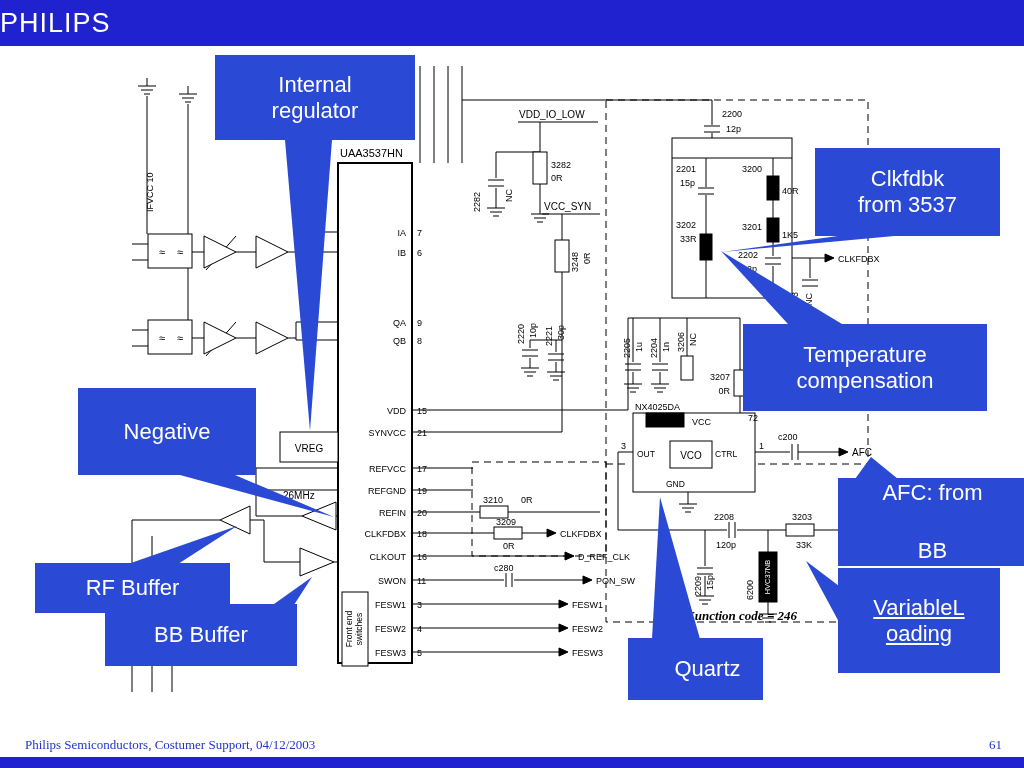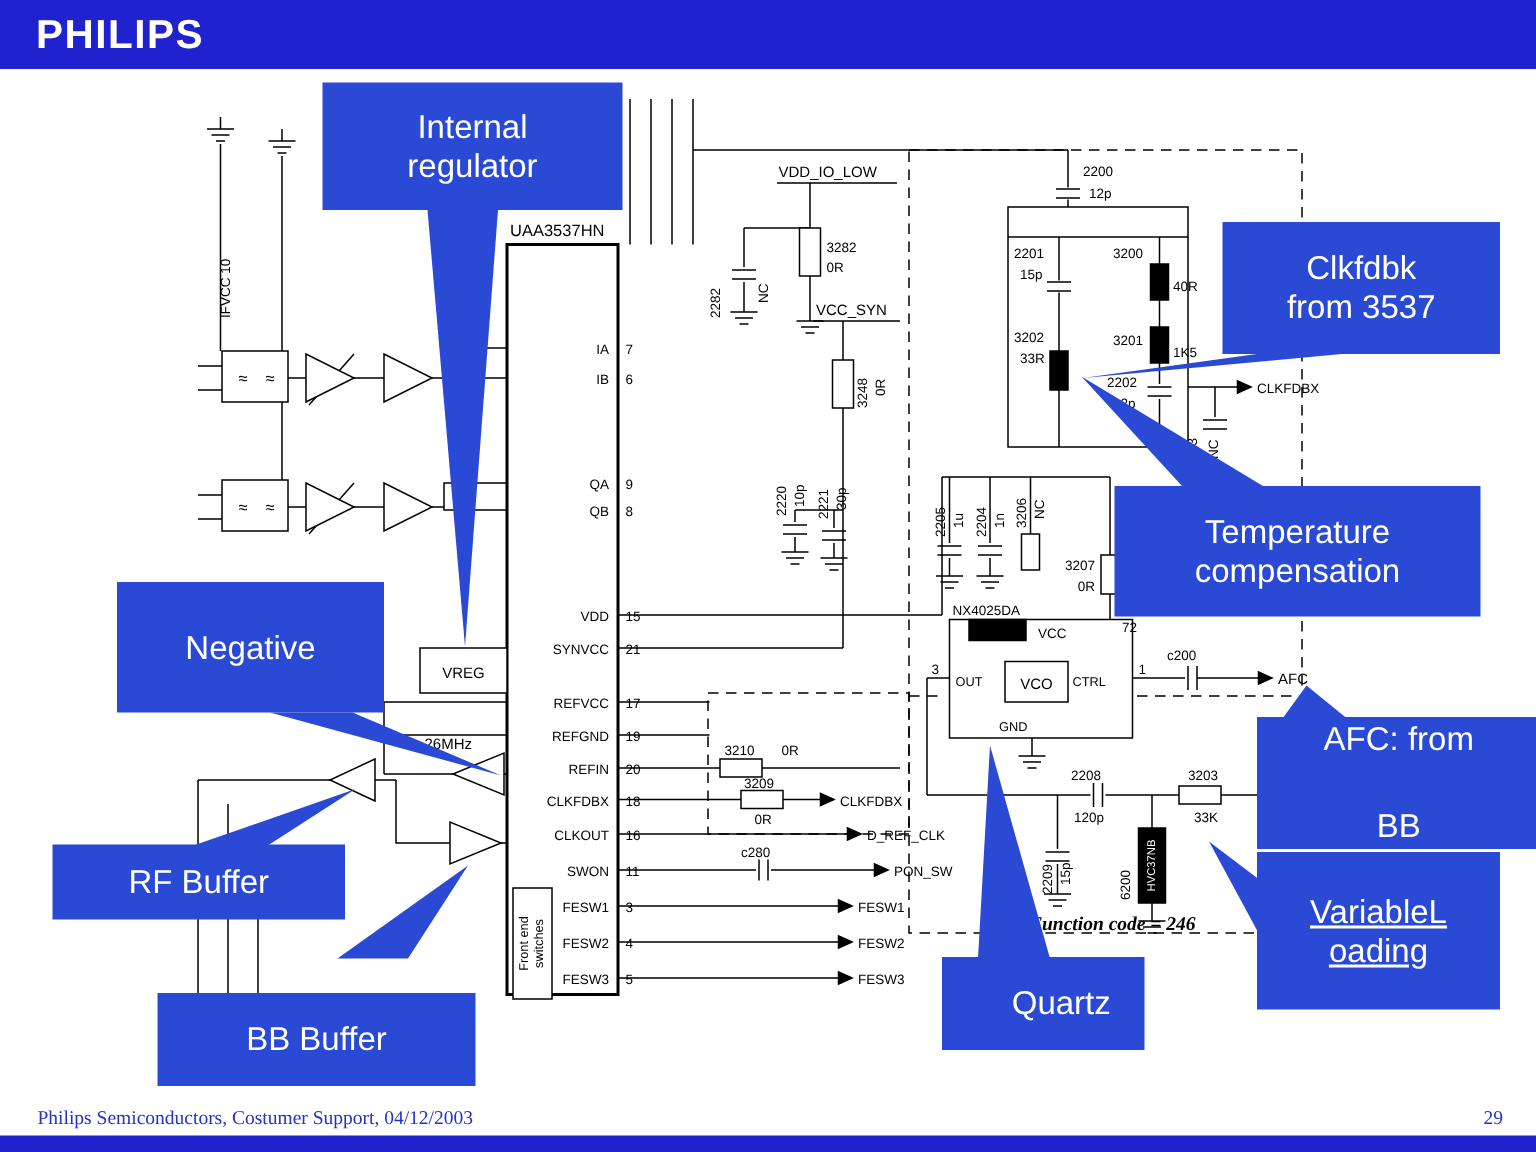--- a/index.html
+++ b/index.html
@@ -5,21 +5,21 @@
   html,body{margin:0;padding:0;}
   body{
     width:1024px;height:768px;position:relative;overflow:hidden;
     background:#ffffff;font-family:"Liberation Sans",sans-serif;
   }
   .topbar{
     position:absolute;left:0;top:0;width:1024px;height:46px;
     background:#2021cf;color:#fff;display:flex;align-items:center;
   }
   .logo{
-    font-size:27px;font-weight:bold;letter-spacing:1px;padding-left:24px;
+    font-size:27px;font-weight:normal;letter-spacing:1px;
   }
   .bottombar{
     position:absolute;left:0;bottom:0;width:1024px;height:11px;background:#2021cf;
   }
   .footrow{
     position:absolute;left:25px;right:22px;bottom:15px;
     display:flex;justify-content:space-between;
     color:#2233cc;font-size:13px;font-family:Liberation Serif, serif;
   }
   svg text{font-family:"Liberation Sans",sans-serif;fill:#000;}
@@ -262,35 +262,35 @@
 <div class="callout" style="left:743px;top:324px;width:244px;height:87px;">
   <span>Temperature</span>
   <span>compensation</span>
 </div>
 <div class="callout" style="left:78px;top:388px;width:178px;height:87px;gap:28px;">
   <span>Negative</span>
 </div>
 <div class="callout" style="left:35px;top:563px;width:195px;height:50px;text-align:right;">
   <span>RF Buffer</span>
 </div>
-<div class="callout" style="left:105px;top:662px;width:212px;height:62px;text-align:center;">
+<div class="callout" style="left:105px;top:604px;width:192px;height:62px;text-align:center;">
   <span>BB Buffer</span>
 </div>
 <div class="callout" style="left:628px;top:638px;width:135px;height:62px;padding-left:32px;">
   <span>Quartz</span>
 </div>
 <div class="callout" style="left:838px;top:478px;width:189px;height:88px;gap:32px;">
   <span>AFC: from</span>
   <span>BB</span>
 </div>
 <div class="callout" style="left:838px;top:568px;width:162px;height:105px;text-decoration:underline;">
   <span>VariableL</span>
   <span>oading</span>
 </div>
 
 <div class="topbar">
   <span class="logo">PHILIPS</span>
 </div>
 <div class="footrow">
   <span>Philips Semiconductors, Costumer Support, 04/12/2003</span>
-  <span>29</span>
+  <span>61</span>
 </div>
 <div class="bottombar"></div>
 
 </body></html>

